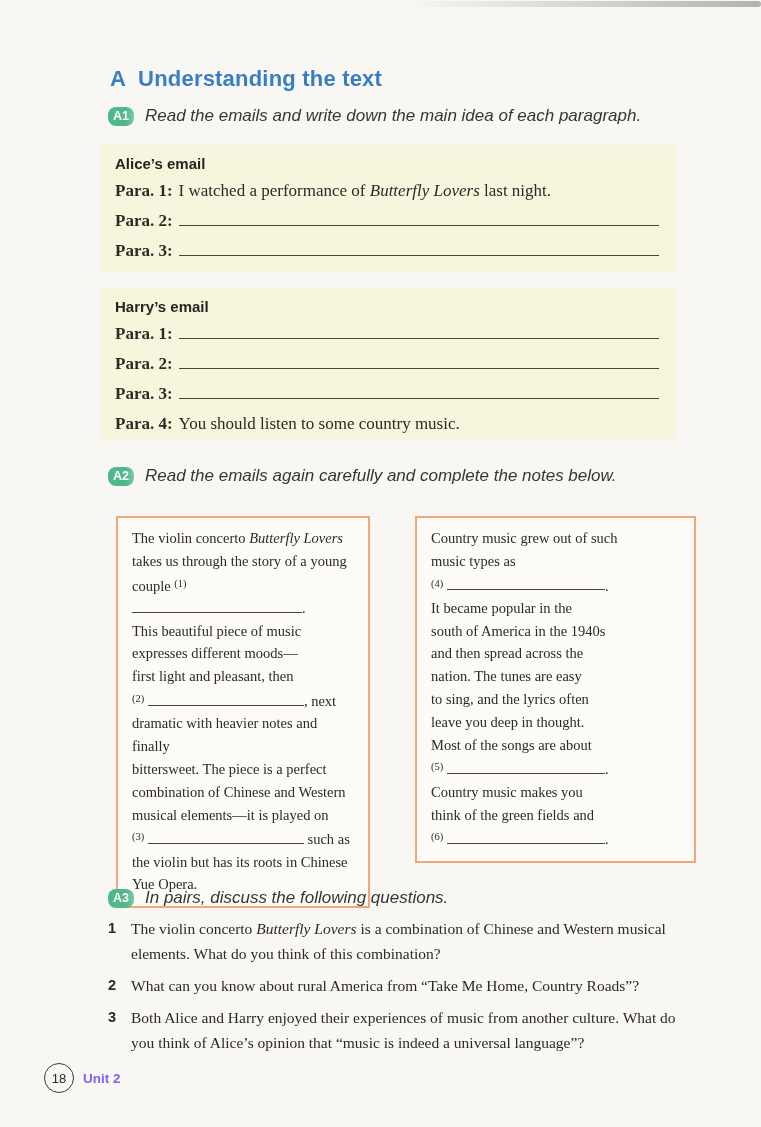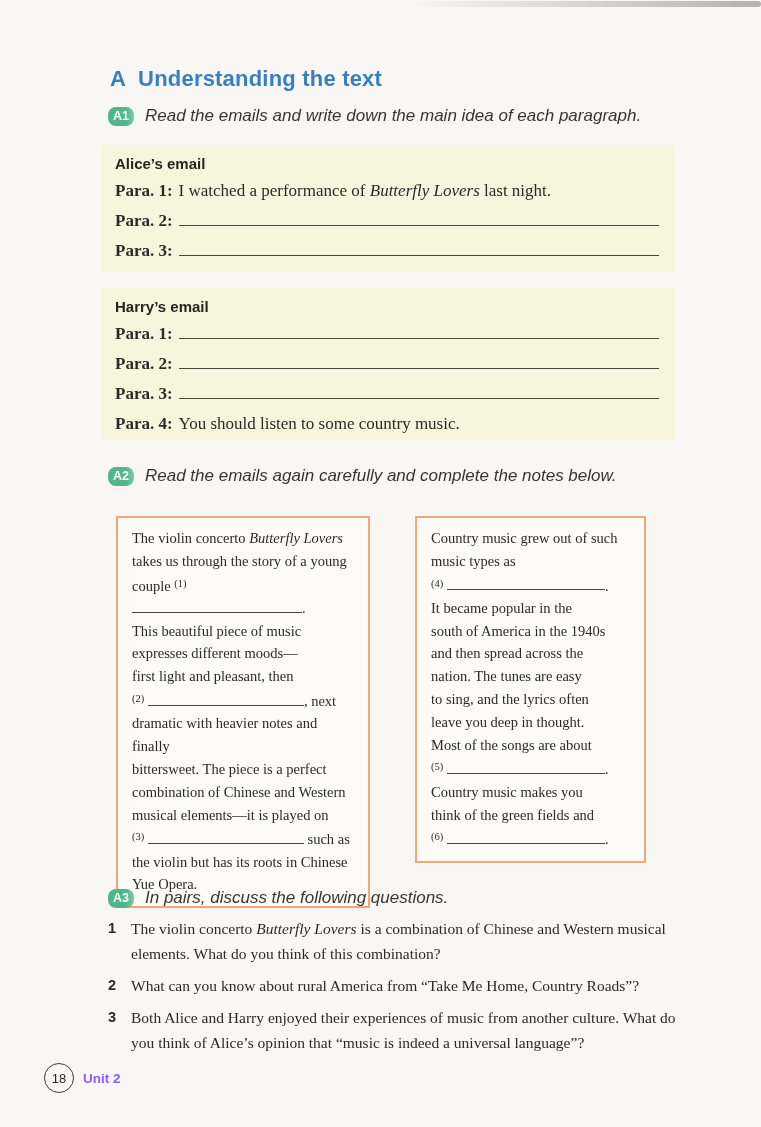--- a/index.html
+++ b/index.html
@@ -55,21 +55,21 @@
   .blank{display:inline-block;height:.9em;border-bottom:1.4px solid var(--line);}
   .blank.fill{flex:1;}
   
   .note-box{
     position:absolute;top:516px;background:#fcfbf7;
     border:2px solid var(--orange);
     padding:9px 14px 10px 14px;
     font-size:14.5px;line-height:22.8px;
   }
   .note-left{left:116px;width:254px;min-height:337px;}
-  .note-right{left:415px;width:231px;min-height:337px;}
+  .note-right{left:415px;width:281px;min-height:337px;}
   .note-box .tx{white-space:pre-wrap;}
   .it{font-style:italic;white-space:pre-wrap;}
   .ref{font-size:10.5px;vertical-align:3.5px;white-space:pre;}
   
   .questions{position:absolute;left:108px;top:916px;width:588px;}
   .q-row{display:flex;margin-bottom:7px;font-size:15.5px;line-height:25px;}
   .q-num{
     width:23px;flex:0 0 23px;font-family:"Liberation Sans","DejaVu Sans",sans-serif;
     font-weight:bold;font-size:14.5px;
   }

